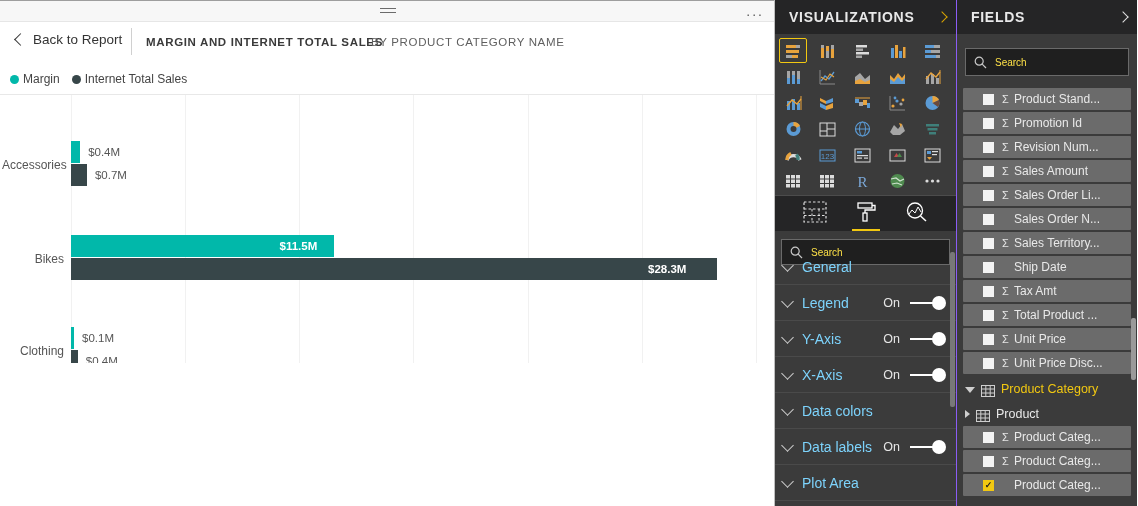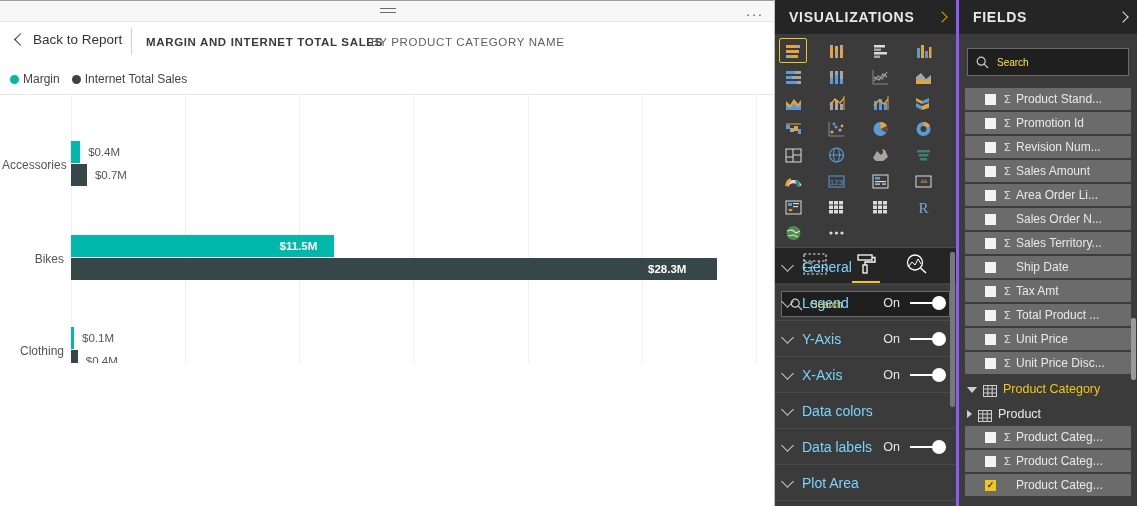--- a/index.html
+++ b/index.html
@@ -53,21 +53,21 @@
 
   
   .vis { width: 181px; height: 506px; background: #3b3b3b; position: relative; flex: none; }
   .pane-hdr { height: 34px; background: #252526; display: flex; align-items: center;
               padding: 0 10px 0 14px; justify-content: space-between; }
   .pane-hdr span.t { color: #e9e9e9; font-size: 14px; font-weight: bold; letter-spacing: .7px; }
   .chev-r { width: 8px; height: 8px; border-right: 1.5px solid #d9a400;
             border-top: 1.5px solid #d9a400; transform: rotate(45deg); display: inline-block; }
   .chev-r.white { border-color: #e0e0e0; }
 
-  .icongrid { padding: 4px 4px 2px 4px; display: grid; grid-template-columns: repeat(4, 1fr); gap: 1px; }
+  .icongrid { padding: 4px 4px 2px 4px; display: grid; grid-template-columns: repeat(5, 1fr); gap: 1px; }
   .vicon { width: 28px; height: 25px; display: flex; align-items: center; justify-content: center;
            border: 1.5px solid transparent; border-radius: 2px; }
   .vicon.sel { border-color: #f2c811; }
   .vicon svg { display: block; }
 
   .vtabs { height: 36px; border-top: 1px solid #4c4c4c; display: flex; align-items: center;
            justify-content: space-around; padding: 0 14px; background: #252526; }
   .vtab { width: 40px; height: 34px; display: flex; align-items: flex-start;
           justify-content: center; padding-top: 4px; position: relative; }
   .vtab.active::after { content: ""; position: absolute; bottom: 0; left: 6px; right: 6px;
@@ -86,21 +86,21 @@
   .fmtrow .nm { color: #7dd3fc; font-size: 14px; flex: 1; }
   .fmtrow .on { color: #e6e6e6; font-size: 12.5px; margin-right: 10px; }
   .tog { width: 36px; height: 14px; position: relative; flex: none; }
   .tog i { position: absolute; left: 0; top: 6px; width: 26px; height: 2px; background: #fff; }
   .tog b { position: absolute; right: 0; top: 0; width: 14px; height: 14px; border-radius: 50%; background: #fff; }
   .vscroll { position: absolute; right: 1px; top: 252px; width: 5px; height: 155px;
              background: #787878; border-radius: 2px; }
 
   
   .fields { width: 181px; height: 506px; background: #3b3b3b; position: relative; flex: none;
-            border-left: 3px solid #8b5cf6; }
+            border-left: 1px solid #8b5cf6; }
   .flist { position: absolute; left: 0; right: 0; top: 88px; bottom: 0; overflow: hidden; }
   .frow { height: 22px; margin: 0 6px 2px 6px; display: flex; align-items: center;
           background: #6b6b6b; border-radius: 1px; padding-left: 20px; }
   .frow .cb { width: 11px; height: 11px; background: #f3f3f3; flex: none; margin-right: 6px;
               display: flex; align-items: center; justify-content: center; }
   .frow .cb.checked { background: #f2c811; }
   .frow .cb.checked::after { content: "\2713"; font-size: 9px; color: #1c1c1c; line-height: 1; font-weight: bold; }
   .frow .sig { color: #e6e6e6; font-size: 11px; width: 11px; flex: none; margin-right: 3px; text-align: center; }
   .frow .sig.blank { color: transparent; }
   .frow .lbl { color: #e9e9e9; font-size: 12px; white-space: nowrap; overflow: hidden; }
@@ -562,21 +562,21 @@
           <span class="lbl">Revision Num...</span>
         </div>
         <div class="frow">
           <span class="cb"></span>
           <span class="sig">Σ</span>
           <span class="lbl">Sales Amount</span>
         </div>
         <div class="frow">
           <span class="cb"></span>
           <span class="sig">Σ</span>
-          <span class="lbl">Area Order Li...</span>
+          <span class="lbl">Sales Order Li...</span>
         </div>
         <div class="frow">
           <span class="cb"></span>
           <span class="sig blank">Σ</span>
           <span class="lbl">Sales Order N...</span>
         </div>
         <div class="frow">
           <span class="cb"></span>
           <span class="sig">Σ</span>
           <span class="lbl">Sales Territory...</span>

